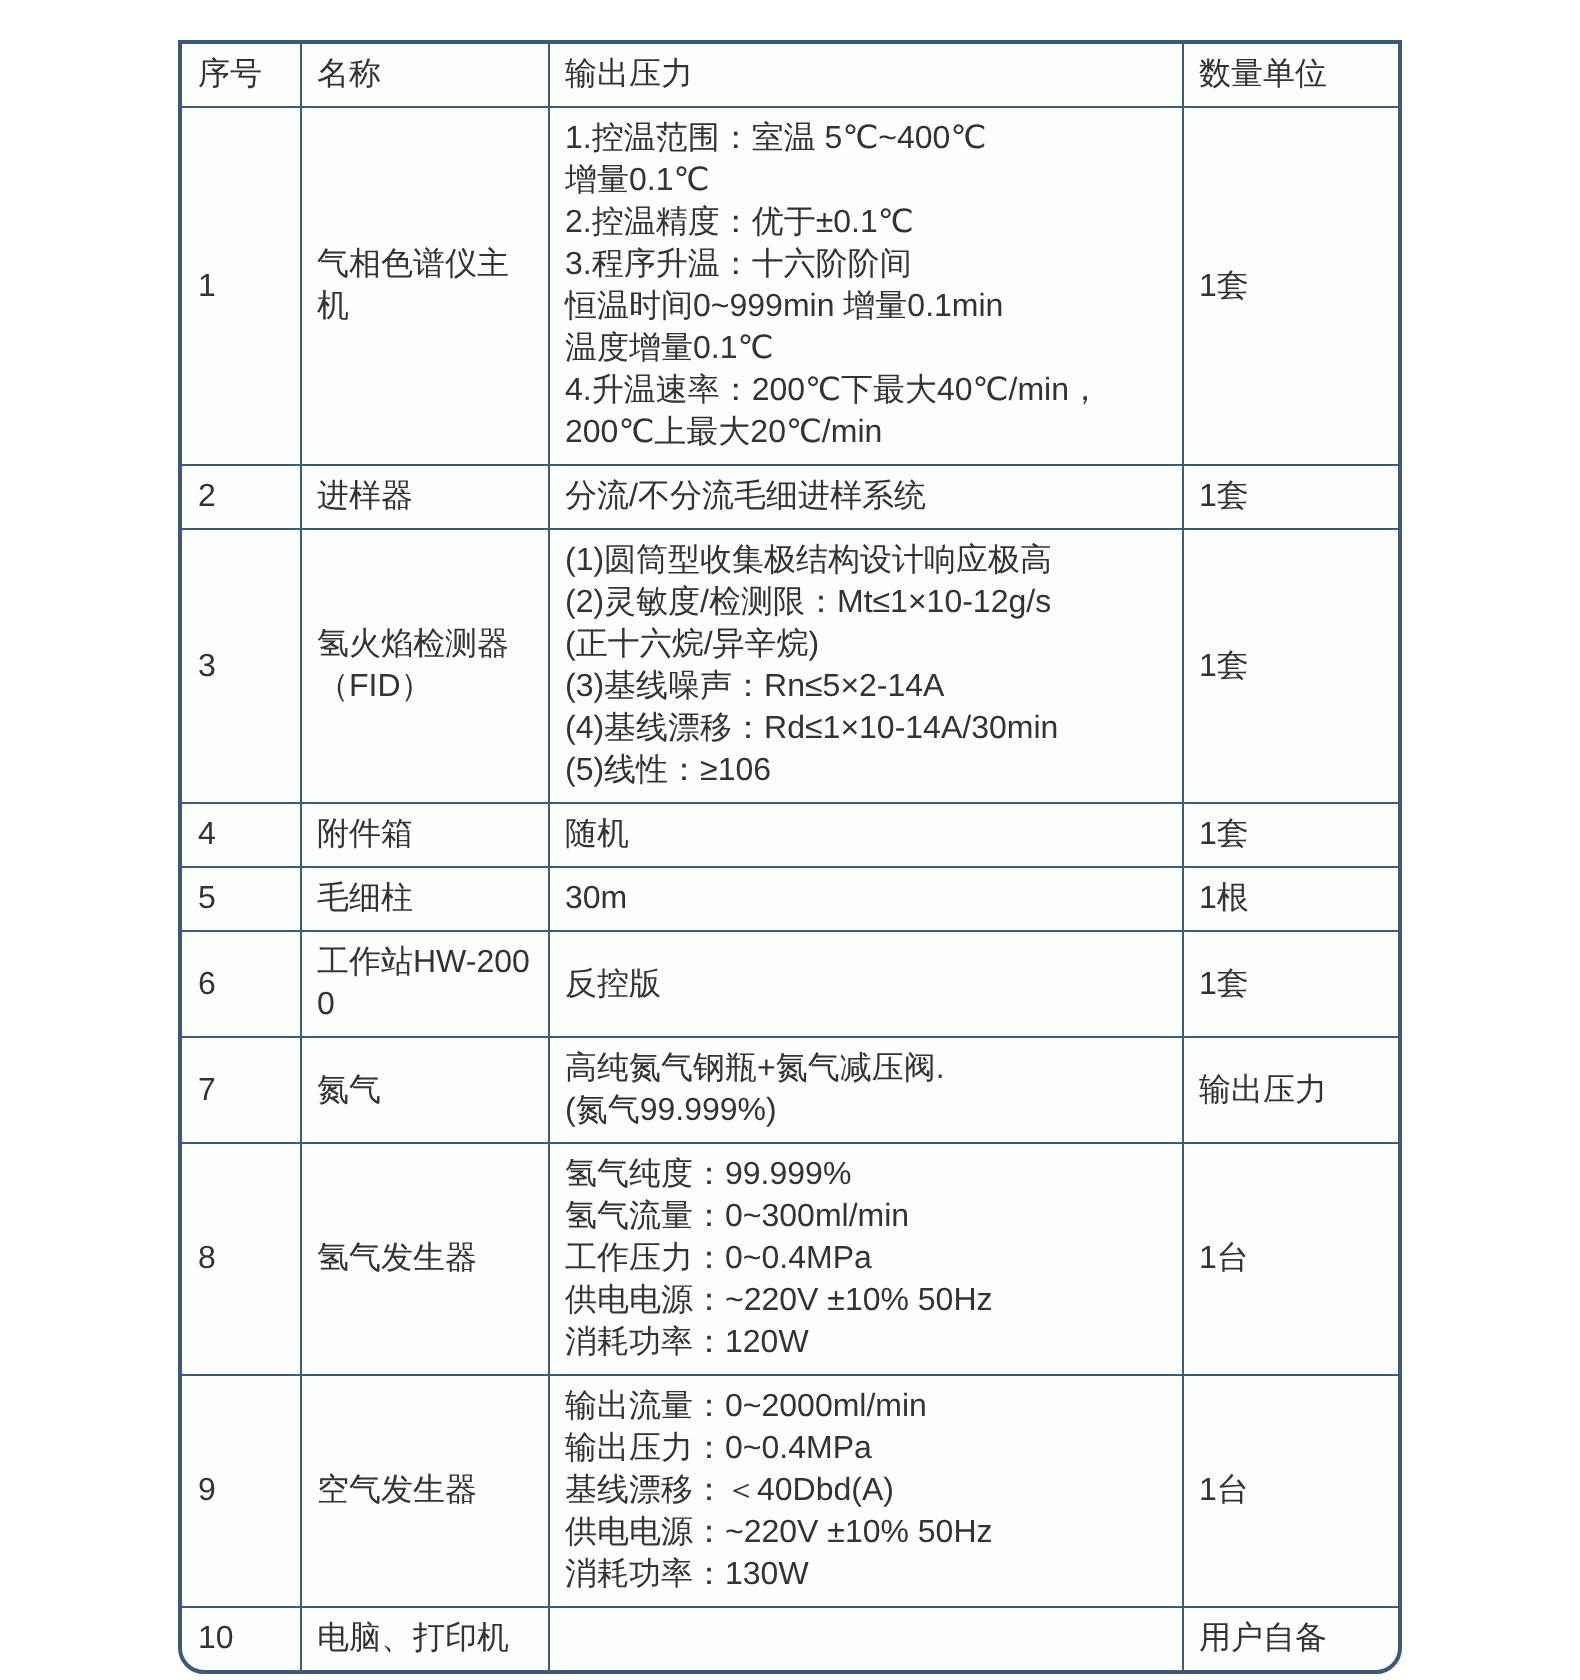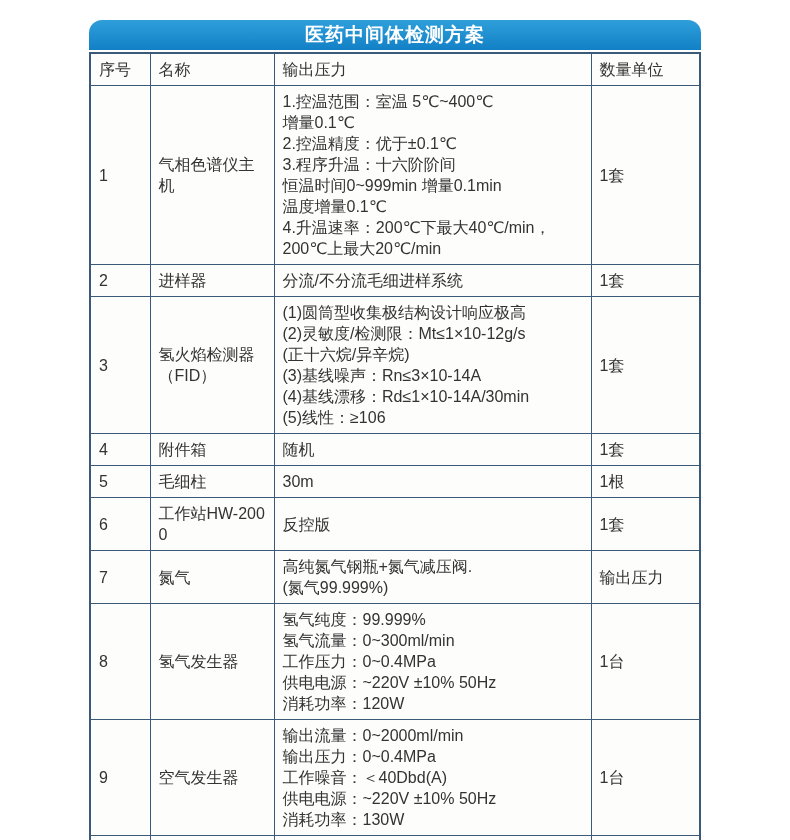--- a/index.html
+++ b/index.html
@@ -68,21 +68,20 @@
   .c-no  { text-align: center; }
   .c-name { padding-left: 12px; }
   .c-spec { padding-left: 8px; }
   .c-qty { padding-left: 12px; margin-top: 41px; }
   th.c-no { text-align: center; }
 </style>
 </head>
 <body>
 
 <div class="panel">
-  <div class="title-bar">医药中间体检测方案</div>
   <div class="tbl-wrap">
     <table class="spec">
       <colgroup>
         <col class="w-no">
           <col class="w-name">
           <col class="w-spec">
           <col class="w-qty">
       </colgroup>
       <thead>
         <tr>
@@ -116,21 +115,21 @@
             </td>
             <td class="c-qty">1套</td>
           </tr>
           <tr>
             <td class="c-no">3</td>
             <td class="c-name">氢火焰检测器（FID）</td>
             <td class="c-spec">
               <div>(1)圆筒型收集极结构设计响应极高</div>
               <div>(2)灵敏度/检测限：Mt≤1×10-12g/s</div>
               <div>(正十六烷/异辛烷)</div>
-              <div>(3)基线噪声：Rn≤3×10-14A</div>
+              <div>(3)基线噪声：Rn≤5×2-14A</div>
               <div>(4)基线漂移：Rd≤1×10-14A/30min</div>
               <div>(5)线性：≥106</div>
             </td>
             <td class="c-qty">1套</td>
           </tr>
           <tr>
             <td class="c-no">4</td>
             <td class="c-name">附件箱</td>
             <td class="c-spec">
               <div>随机</div>
@@ -173,21 +172,21 @@
               <div>消耗功率：120W</div>
             </td>
             <td class="c-qty">1台</td>
           </tr>
           <tr>
             <td class="c-no">9</td>
             <td class="c-name">空气发生器</td>
             <td class="c-spec">
               <div>输出流量：0~2000ml/min</div>
               <div>输出压力：0~0.4MPa</div>
-              <div>工作噪音：＜40Dbd(A)</div>
+              <div>基线漂移：＜40Dbd(A)</div>
               <div>供电电源：~220V ±10% 50Hz</div>
               <div>消耗功率：130W</div>
             </td>
             <td class="c-qty">1台</td>
           </tr>
           <tr>
             <td class="c-no">10</td>
             <td class="c-name">电脑、打印机</td>
             <td class="c-spec"></td>
             <td class="c-qty">用户自备</td>

